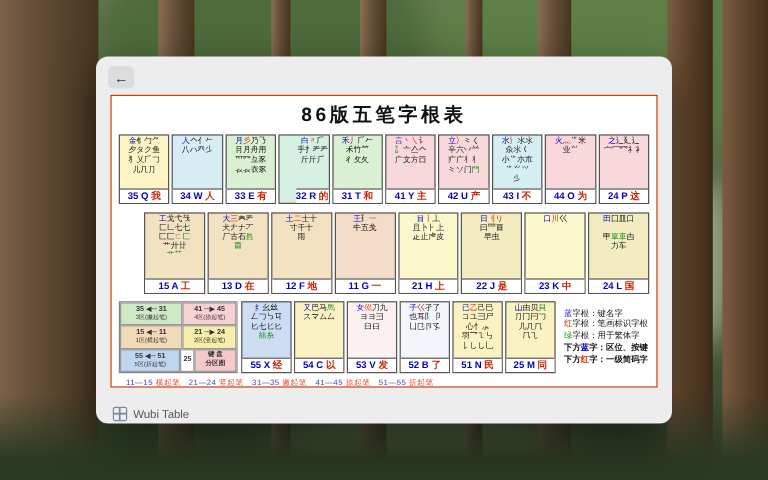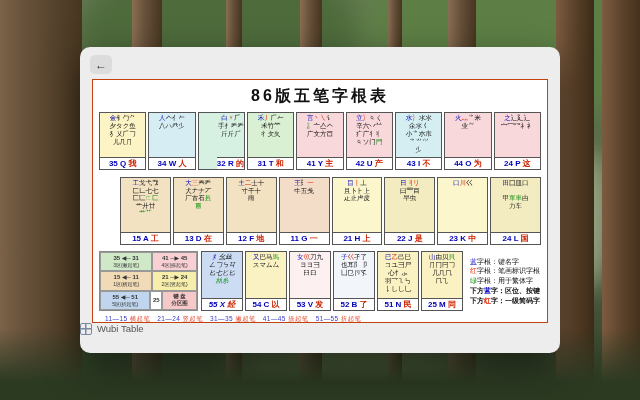--- a/index.html
+++ b/index.html
@@ -39,21 +39,21 @@
     text-align:center;overflow:hidden;}
   .lg-range{font-weight:bold;font-size:6px;line-height:7px;}
   .lg-name{font-size:5px;line-height:6.5px;}
   .lg-plain{font-size:6px;font-weight:bold;}
   .lg-map{font-weight:bold;font-size:5.5px;line-height:7px;}
 
   .notes{flex:1;padding-left:4px;font-size:7px;line-height:9.8px;color:#222;white-space:nowrap;align-self:center;}
   .note-bold{font-weight:bold;}
   .caption{margin-top:4px;margin-left:6px;font-size:6.5px;letter-spacing:.4px;opacity:.8;white-space:nowrap;}
 
-  .footer{height:28px;display:flex;align-items:flex-start;gap:5px;}
+  .footer{height:28px;display:flex;align-items:flex-end;gap:5px;padding-left:14px;}
   .app-icon{width:10px;height:10px;border:1.5px solid #7a8aa0;border-radius:2px;display:inline-block;
     background:linear-gradient(#7a8aa0,#7a8aa0) 50% 0/1.5px 100% no-repeat,
                linear-gradient(#7a8aa0,#7a8aa0) 0 50%/100% 1.5px no-repeat;}
   .app-title{font-size:9.5px;color:#555;}
 </style>
 </head>
 <body>
 
 <div class="desktop">
 
@@ -91,20 +91,29 @@
             </div>
             <div class="label"><span style="color: rgb(0, 0, 187);">35 Q </span><span style="color: rgb(204, 34, 0);">我</span></div>
           </div>
           <div class="cell" style="background: rgb(214, 237, 244);">
             <div class="roots">
               <div class="rline"><span style="color: rgb(0, 0, 187);">人</span><span style="color: rgb(17, 17, 17);">𠆢亻𠂉</span></div>
               <div class="rline"><span style="color: rgb(17, 17, 17);">八ハ癶𣥂</span></div>
             </div>
             <div class="label"><span style="color: rgb(0, 0, 187);">34 W </span><span style="color: rgb(204, 34, 0);">人</span></div>
           </div>
+          <div class="cell" style="background: rgb(217, 240, 210);">
+            <div class="roots">
+              <div class="rline"><span style="color: rgb(0, 0, 187);">月</span><span style="color: rgb(221, 34, 0);">彡</span><span style="color: rgb(17, 17, 17);">乃𠄎</span></div>
+              <div class="rline"><span style="color: rgb(17, 17, 17);">⺝月舟用</span></div>
+              <div class="rline"><span style="color: rgb(17, 17, 17);">爫⺳彑豕</span></div>
+              <div class="rline"><span style="color: rgb(17, 17, 17);">𧘇𧘇衣豖</span></div>
+            </div>
+            <div class="label"><span style="color: rgb(0, 0, 187);">33 E </span><span style="color: rgb(204, 34, 0);">有</span></div>
+          </div>
           <div class="cell" style="background: rgb(214, 240, 226); align-items: flex-end;">
             <div class="roots">
               <div class="rline"><span style="color: rgb(0, 0, 187);">白</span><span style="color: rgb(221, 34, 0);">〃</span><span style="color: rgb(17, 17, 17);">𠂆</span></div>
               <div class="rline"><span style="color: rgb(17, 17, 17);">手扌龵龵</span></div>
               <div class="rline"><span style="color: rgb(17, 17, 17);">斤斤⺁</span></div>
             </div>
             <div class="label"><span style="color: rgb(0, 0, 187);">32 R </span><span style="color: rgb(204, 34, 0);">的</span></div>
           </div>
           <div class="cell" style="background: rgb(217, 240, 210);">
             <div class="roots">
@@ -254,21 +263,21 @@
               <div class="lg-cell" style="width: 12%; background: rgb(255, 255, 255);">
                 <div class="lg-plain">25</div>
               </div>
               <div class="lg-cell" style="width: 36%; background: rgb(246, 200, 200);">
                 <div class="lg-map">键 盘</div>
                 <div class="lg-map">分区图</div>
               </div>
             </div>
           </div>
         <div id="row3cells" class="cells-row">
-            <div class="cell" style="background: rgb(204, 220, 242); font-style: italic;">
+            <div class="cell" style="background: rgb(204, 220, 242);">
               <div class="roots">
                 <div class="rline"><span style="color: rgb(0, 0, 187);">纟</span><span style="color: rgb(17, 17, 17);">幺𢆶</span></div>
                 <div class="rline"><span style="color: rgb(17, 17, 17);">𠃋𠃌㇉㔿</span></div>
                 <div class="rline"><span style="color: rgb(17, 17, 17);">匕七𠤎匕</span></div>
                 <div class="rline"><span style="color: rgb(15, 143, 15);">𢇁糸</span></div>
               </div>
               <div class="label"><span style="color: rgb(0, 0, 187);">55 X </span><span style="color: rgb(204, 34, 0);">经</span></div>
             </div>
             <div class="cell" style="background: rgb(251, 242, 196);">
               <div class="roots">

